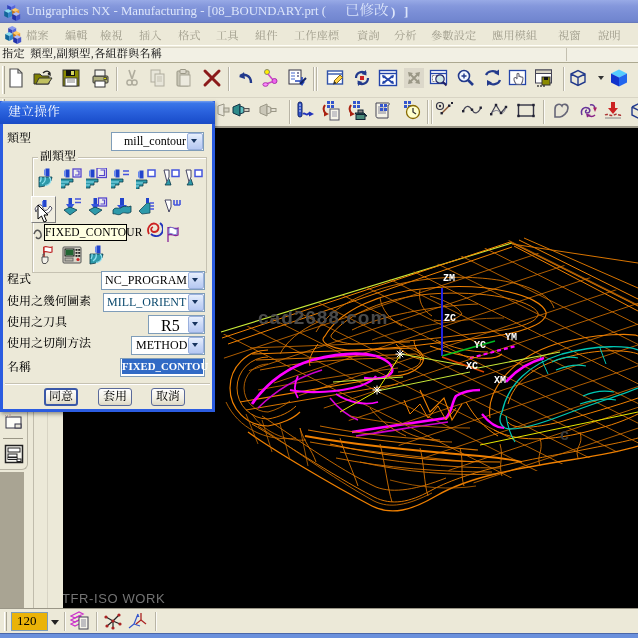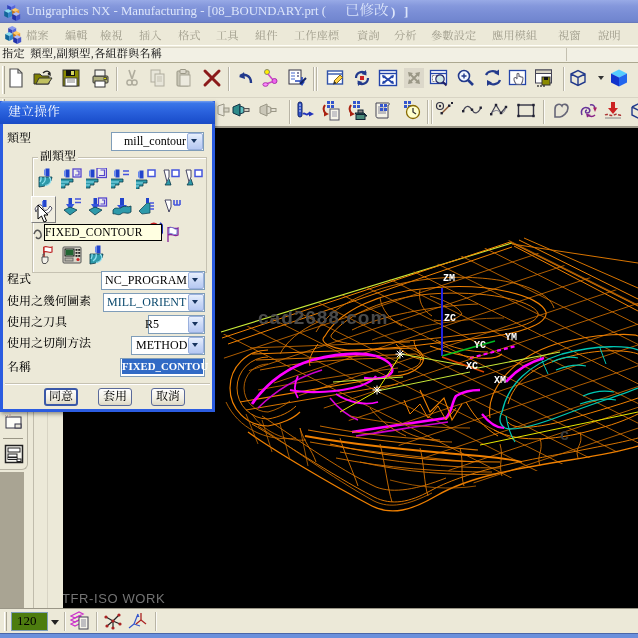--- a/index.html
+++ b/index.html
@@ -598,21 +598,21 @@
 <svg class="ic" style="left:4px;top:444px" width="20" height="20" viewBox="0 0 20 20">
     <rect x="1.5" y="1.5" width="17" height="17" fill="#f8f7f0" stroke="#222" stroke-width="1.5"></rect>
     <rect x="4" y="4" width="12" height="4" fill="#fff" stroke="#222"></rect>
     <rect x="4" y="10" width="9" height="3" fill="#fff" stroke="#222"></rect>
     <rect x="4" y="13.5" width="9" height="2" fill="#ddd" stroke="#222"></rect>
     <rect x="13" y="15" width="4" height="2.5" fill="#fff" stroke="#222"></rect>
   </svg>
 <div class="abs" style="left:0;top:608px;width:638px;height:26px;background:#ece9d8;border-top:1px solid #9a9687"></div>
 <div class="abs" style="left:0;top:633px;width:638px;height:5px;background:#6a90dc;border-top:1px solid #4a66a8"></div>
 <div class="abs" style="left:4px;top:612px;width:3px;height:19px;border-left:1px solid #fff;border-right:1px solid #a8a494"></div>
-<div class="abs ser" style="left:11px;top:612px;width:37px;height:19px;background:#4d7c0f;border:1px solid #7f9db9;font-size:13px;padding-left:5px;color:#000">120</div>
+<div class="abs ser" style="left:11px;top:612px;width:37px;height:19px;background:#eab308;border:1px solid #7f9db9;font-size:13px;padding-left:5px;color:#000">120</div>
 <div class="abs" style="left:51px;top:620px;width:0;height:0;border-left:4px solid transparent;border-right:4px solid transparent;border-top:5px solid #222"></div>
 <svg class="ic" style="left:70px;top:611px" width="20" height="20" viewBox="0 0 20 20">
     <g fill="none" stroke="#cc33cc" stroke-width="1.3">
       <polygon points="1,5 9,1 13,3 5,7"></polygon>
       <polygon points="1,9 9,5 13,7 5,11"></polygon>
       <polygon points="1,13 9,9 13,11 5,15"></polygon>
     </g>
     <rect x="9" y="6" width="9" height="12" fill="#f6f4ea" stroke="#445"></rect>
     <g stroke="#889">
       <line x1="11" y1="9" x2="16" y2="9"></line>
@@ -851,21 +851,21 @@
 <div class="abs" style="left:188px;top:294px;width:16px;height:17px;background:linear-gradient(180deg,#e8f0fd,#cbd9f7 50%,#b6c8f2);border:1px solid #9ab0dd;border-radius:2px"></div>
 <div class="abs" style="left:192px;top:300px;width:0;height:0;border-left:3.8px solid transparent;border-right:3.8px solid transparent;border-top:4.5px solid #16335e"></div>
 <svg style="position:absolute;left:7px;top:316px;overflow:visible" width="62" height="15" fill="#000">
     <use href="#g4F7F" transform="translate(0.0 10.1) scale(0.0120)"></use>
     <use href="#g7528" transform="translate(12.0 10.1) scale(0.0120)"></use>
     <use href="#g4E4B" transform="translate(24.0 10.1) scale(0.0120)"></use>
     <use href="#g5200" transform="translate(36.0 10.1) scale(0.0120)"></use>
     <use href="#g5177" transform="translate(48.0 10.1) scale(0.0120)"></use>
   </svg>
 <div class="abs" style="left:148px;top:315px;width:57px;height:19px;background:#fff;border:1px solid #7f9db9"></div>
-<div class="abs ser" style="left:145px;top:317px;font-size:12px;color:#000;white-space:nowrap">R5</div>
+<div class="abs ser" style="left:161px;top:317px;font-size:16px;color:#000;white-space:nowrap">R5</div>
 <div class="abs" style="left:188px;top:316px;width:16px;height:17px;background:linear-gradient(180deg,#e8f0fd,#cbd9f7 50%,#b6c8f2);border:1px solid #9ab0dd;border-radius:2px"></div>
 <div class="abs" style="left:192px;top:322px;width:0;height:0;border-left:3.8px solid transparent;border-right:3.8px solid transparent;border-top:4.5px solid #16335e"></div>
 <svg style="position:absolute;left:7px;top:337px;overflow:visible" width="86" height="15" fill="#000">
     <use href="#g4F7F" transform="translate(0.0 10.1) scale(0.0120)"></use>
     <use href="#g7528" transform="translate(12.0 10.1) scale(0.0120)"></use>
     <use href="#g4E4B" transform="translate(24.0 10.1) scale(0.0120)"></use>
     <use href="#g5207" transform="translate(36.0 10.1) scale(0.0120)"></use>
     <use href="#g524A" transform="translate(48.0 10.1) scale(0.0120)"></use>
     <use href="#g65B9" transform="translate(60.0 10.1) scale(0.0120)"></use>
     <use href="#g6CD5" transform="translate(72.0 10.1) scale(0.0120)"></use>
@@ -889,21 +889,21 @@
 <div class="abs" style="left:98px;top:388px;width:34px;height:18px;border:1px solid #5a6a9a;border-radius:3px;background:linear-gradient(180deg,#fefefe,#f2efe4 60%,#ddd8c4)"></div>
 <svg style="position:absolute;left:103px;top:390px;overflow:visible" width="26" height="15" fill="#000">
     <use href="#g5957" transform="translate(0.0 10.1) scale(0.0120)"></use>
     <use href="#g7528" transform="translate(12.0 10.1) scale(0.0120)"></use>
   </svg>
 <div class="abs" style="left:151px;top:388px;width:34px;height:18px;border:1px solid #5a6a9a;border-radius:3px;background:linear-gradient(180deg,#fefefe,#f2efe4 60%,#ddd8c4)"></div>
 <svg style="position:absolute;left:156px;top:390px;overflow:visible" width="26" height="15" fill="#000">
     <use href="#g53D6" transform="translate(0.0 10.1) scale(0.0120)"></use>
     <use href="#g6D88" transform="translate(12.0 10.1) scale(0.0120)"></use>
   </svg>
-<div class="abs ser" style="left:44px;top:224px;width:118px;height:17px;background:#ffffe1;border:1px solid #000;font-size:11.5px;color:#000;text-align:left;line-height:15px;letter-spacing:0.2px;z-index:5">FIXED_CONTOUR</div>
+<div class="abs ser" style="left:44px;top:224px;width:83px;height:17px;background:#ffffe1;border:1px solid #000;font-size:11.5px;color:#000;text-align:center;line-height:15px;letter-spacing:0.2px;z-index:5">FIXED_CONTOUR</div>
 <svg class="ic" style="left:37px;top:205px;z-index:6" width="14" height="20" viewBox="0 0 14 20">
 <polygon points="1,0 1,14 4.5,11 7,17 9.5,16 7,10 11,10" fill="#fff" stroke="#000" stroke-width="1"></polygon>
   </svg>
 <svg width="0" height="0" style="position:absolute">
     <defs>
       <path id="g5DF2" d="M152 -604 255 -594Q253 -584 246 -578Q240 -571 222 -568V-96H152ZM735 -752H724L764 -796L853 -728Q848 -721 836 -715Q823 -709 806 -706V-366Q806 -363 796 -358Q786 -352 772 -348Q758 -343 746 -343H735ZM152 -120H222V-71Q222 -40 250 -30Q277 -21 329 -21H715Q771 -21 796 -27Q821 -33 833 -56Q840 -70 848 -100Q857 -129 866 -164Q874 -199 879 -229H892L893 -44Q920 -36 930 -30Q940 -24 940 -13Q940 0 930 10Q921 21 896 29Q872 37 829 42Q786 46 720 46H334Q244 46 198 21Q152 -4 152 -73ZM92 -752H760V-722H101ZM193 -452H763V-424H193Z"></path>
       <path id="g4FEE" d="M546 -840 645 -803Q641 -795 632 -790Q622 -784 606 -786Q565 -701 508 -631Q451 -561 388 -516L375 -527Q423 -582 470 -665Q516 -748 546 -840ZM750 -712H839Q784 -578 666 -492Q547 -407 381 -360L374 -374Q517 -429 614 -514Q711 -600 750 -712ZM523 -693Q563 -624 622 -572Q681 -520 766 -486Q851 -453 968 -436L966 -425Q946 -418 932 -404Q919 -390 914 -365Q805 -391 729 -434Q653 -476 602 -536Q550 -596 512 -675ZM868 -229 958 -175Q953 -168 944 -166Q934 -164 916 -168Q837 -93 750 -44Q662 4 564 33Q465 62 353 80L347 61Q451 36 544 0Q636 -36 717 -91Q798 -146 868 -229ZM773 -326 854 -275Q849 -268 841 -266Q833 -264 816 -268Q732 -203 630 -155Q527 -107 416 -78L407 -96Q508 -136 603 -192Q698 -249 773 -326ZM671 -417 751 -366Q746 -360 738 -358Q731 -357 715 -360Q654 -317 576 -284Q498 -250 419 -228L408 -246Q479 -276 548 -320Q618 -364 671 -417ZM514 -712H820L868 -772Q868 -772 877 -765Q886 -758 900 -747Q913 -736 928 -723Q943 -710 955 -698Q952 -683 929 -683H514ZM151 -542 180 -581 246 -557Q244 -550 237 -546Q230 -541 217 -539V57Q217 60 208 65Q199 70 187 74Q175 79 162 79H151ZM218 -839 325 -807Q322 -797 313 -792Q304 -786 287 -786Q260 -696 222 -611Q185 -526 142 -452Q98 -379 48 -323L33 -332Q69 -395 104 -477Q139 -559 168 -652Q198 -745 218 -839ZM294 -689 391 -678Q389 -668 382 -662Q376 -655 359 -652V-63Q359 -59 350 -54Q342 -48 330 -44Q319 -39 306 -39H294Z"></path>
       <path id="g6539" d="M82 -511 163 -470H150V-411Q150 -411 134 -411Q117 -411 82 -411V-470ZM70 -76Q101 -86 158 -108Q214 -130 286 -160Q357 -189 433 -220L439 -206Q404 -185 352 -152Q301 -120 238 -82Q174 -43 103 -3ZM134 -442 150 -432V-68L93 -46L124 -73Q131 -48 126 -29Q121 -10 112 2Q102 13 93 17L49 -76Q71 -86 76 -94Q82 -101 82 -114V-442ZM882 -660Q882 -660 891 -652Q900 -645 914 -634Q928 -623 943 -610Q958 -598 971 -585Q967 -569 944 -569H548V-599H834ZM696 -812Q693 -803 684 -797Q675 -791 658 -790Q614 -636 544 -510Q475 -384 384 -303L369 -313Q416 -376 457 -460Q498 -543 530 -640Q563 -738 582 -841ZM873 -599Q853 -475 812 -371Q772 -267 705 -182Q638 -98 538 -33Q438 32 299 77L292 63Q412 11 500 -57Q588 -125 648 -208Q707 -290 742 -388Q776 -486 791 -599ZM536 -569Q562 -438 612 -327Q662 -216 748 -132Q834 -49 964 3L961 13Q937 17 920 32Q903 46 896 70Q777 9 702 -82Q628 -173 586 -290Q544 -407 521 -543ZM321 -733 359 -774 441 -711Q436 -705 425 -700Q414 -695 399 -692V-417Q399 -414 390 -408Q380 -402 366 -398Q353 -393 341 -393H331V-733ZM366 -470V-440H109V-470ZM377 -733V-704H61L52 -733Z"></path>
       <path id="g6A94" d="M44 -603H250L293 -661Q293 -661 306 -650Q320 -638 338 -622Q357 -605 371 -589Q369 -581 362 -577Q356 -573 345 -573H52ZM163 -603H233V-587Q211 -463 166 -354Q120 -246 44 -156L30 -169Q66 -230 92 -300Q118 -371 136 -448Q153 -525 163 -603ZM173 -843 276 -831Q274 -821 266 -814Q259 -807 241 -804V53Q241 57 232 62Q224 68 212 72Q200 77 187 77H173ZM241 -452Q288 -430 315 -406Q342 -383 354 -360Q366 -338 366 -320Q367 -303 358 -292Q350 -281 336 -280Q323 -279 308 -292Q303 -316 290 -344Q277 -372 260 -399Q244 -426 229 -446ZM478 -404H807V-375H478ZM413 -658H884V-628H413ZM454 -539V-570L528 -539H783L815 -575L886 -522Q881 -516 873 -512Q865 -508 850 -506V-356Q850 -353 834 -346Q819 -338 797 -338H786V-509H517V-351Q517 -347 503 -339Q489 -331 464 -331H454ZM431 -147H861V-118H431ZM429 -5H863V24H429ZM396 -286V-317L472 -286H840L873 -325L947 -269Q942 -263 934 -258Q925 -254 909 -252V55Q909 58 893 66Q877 74 854 74H843V-256H460V58Q460 61 446 70Q431 78 406 78H396ZM617 -286H679V3H617ZM615 -833 715 -824Q714 -814 706 -808Q699 -801 681 -798V-640H615ZM433 -819Q478 -803 505 -783Q532 -763 544 -743Q555 -723 555 -706Q555 -689 546 -678Q538 -668 524 -666Q510 -665 495 -677Q492 -699 480 -724Q468 -749 453 -772Q438 -796 422 -813ZM866 -658H855L895 -699L968 -628Q964 -622 954 -620Q945 -619 931 -618Q916 -601 892 -579Q867 -557 848 -543L834 -550Q839 -564 846 -584Q852 -604 858 -624Q863 -644 866 -658ZM409 -696H426Q443 -635 432 -592Q420 -548 396 -530Q387 -523 374 -520Q360 -517 348 -521Q337 -525 331 -536Q324 -552 332 -566Q341 -580 356 -590Q376 -603 393 -634Q410 -665 409 -696ZM804 -823 902 -794Q898 -785 889 -780Q880 -774 863 -775Q842 -745 810 -708Q777 -672 745 -642H724Q738 -668 753 -700Q768 -731 781 -764Q794 -796 804 -823Z"></path>
       <path id="g6848" d="M403 -123Q398 -117 386 -115Q375 -113 359 -120Q294 -52 213 -7Q132 38 55 61L46 45Q115 11 190 -50Q266 -111 324 -189ZM611 -160Q698 -141 756 -116Q813 -92 847 -66Q881 -41 895 -18Q909 4 907 20Q905 37 891 44Q877 50 856 43Q836 22 806 -4Q776 -29 740 -56Q705 -83 669 -107Q633 -131 602 -149ZM764 -625Q757 -604 725 -606Q711 -544 676 -494Q640 -443 572 -403Q504 -363 392 -336Q281 -308 114 -291L109 -307Q266 -328 368 -360Q470 -392 530 -435Q590 -478 619 -532Q648 -586 657 -650ZM260 -465Q407 -455 508 -440Q610 -424 674 -406Q738 -388 772 -370Q806 -351 816 -336Q825 -320 818 -310Q810 -299 792 -296Q775 -294 755 -302Q701 -330 622 -356Q542 -382 444 -405Q345 -428 231 -445ZM231 -445Q252 -467 278 -500Q304 -532 331 -568Q358 -604 380 -637Q401 -670 413 -691L515 -648Q511 -639 498 -634Q486 -630 456 -638L480 -648Q463 -625 434 -588Q404 -550 371 -511Q338 -472 311 -443ZM843 -622Q843 -622 857 -611Q871 -600 891 -584Q911 -568 927 -552Q924 -536 900 -536H92L83 -566H796ZM570 -335Q569 -325 561 -318Q553 -311 533 -309V55Q533 58 524 64Q516 69 502 73Q489 77 475 77H461V-347ZM866 -304Q866 -304 874 -296Q883 -289 897 -278Q911 -267 926 -254Q941 -241 953 -229Q950 -213 927 -213H63L54 -243H818ZM436 -848Q482 -841 508 -827Q534 -813 545 -796Q556 -779 555 -764Q554 -748 544 -738Q534 -727 520 -726Q505 -724 488 -737Q486 -764 468 -794Q449 -823 426 -840ZM831 -733 874 -775 950 -702Q940 -694 912 -692Q896 -675 870 -655Q845 -635 822 -622L808 -630Q817 -650 828 -681Q838 -712 842 -733ZM154 -776Q169 -732 168 -698Q166 -663 154 -640Q143 -617 126 -606Q110 -596 89 -598Q68 -599 61 -617Q54 -633 63 -647Q72 -661 87 -669Q111 -681 126 -712Q141 -742 136 -775ZM878 -733V-703H135V-733Z"></path>

